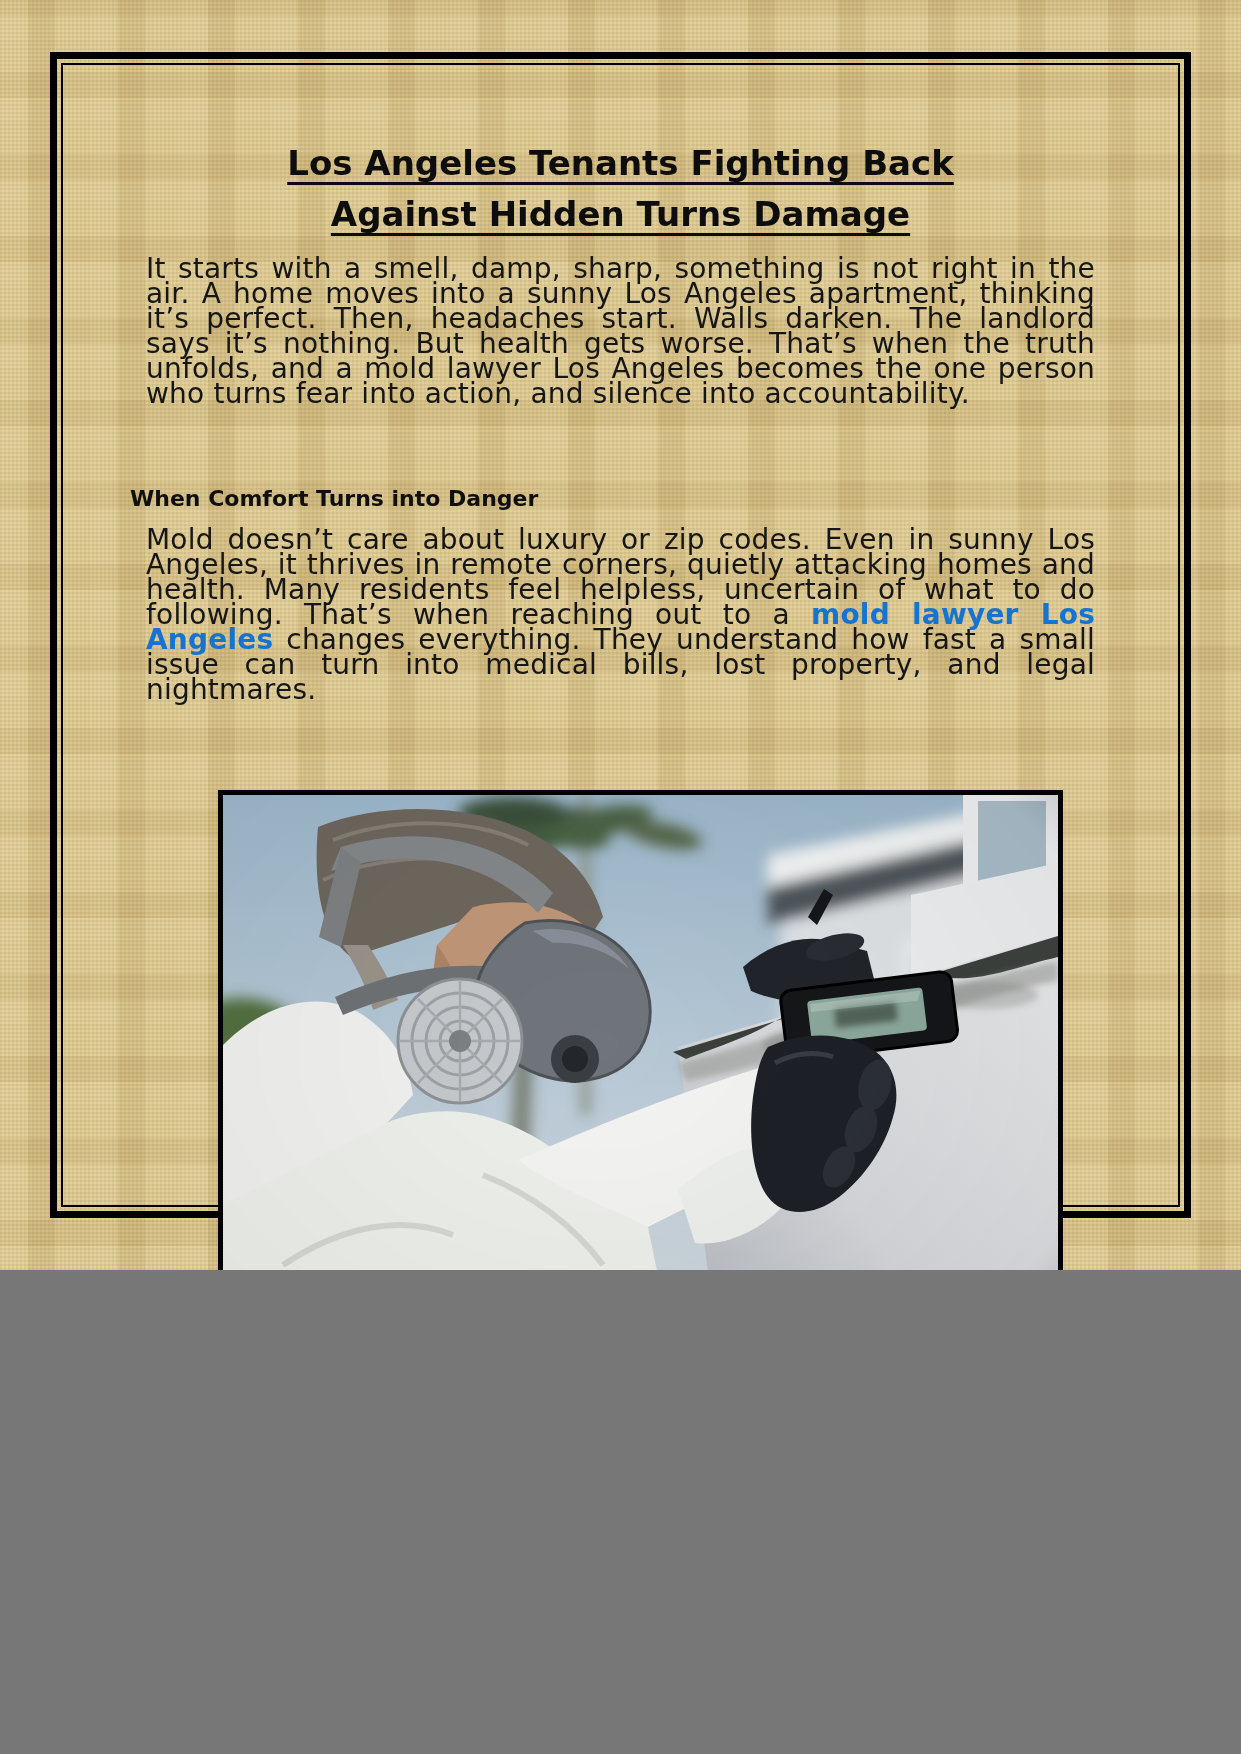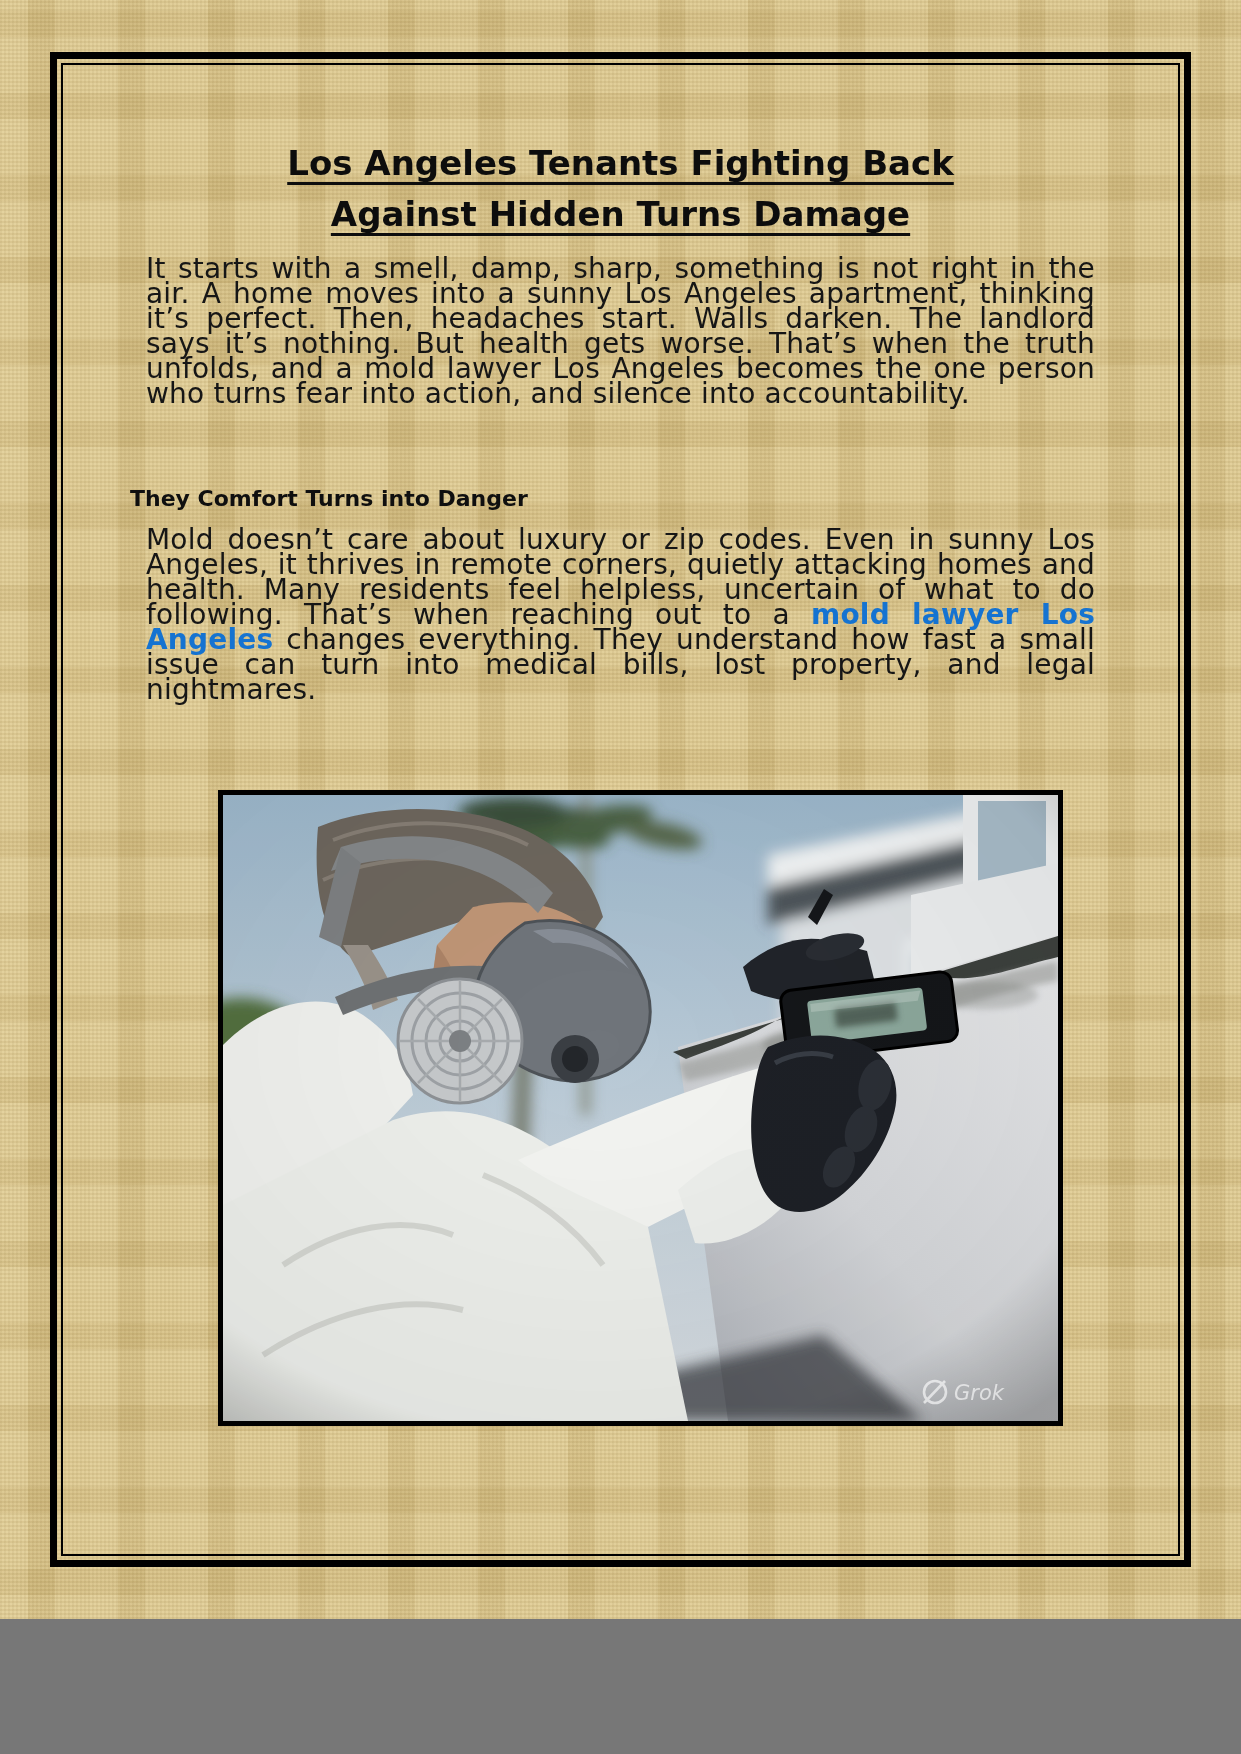--- a/index.html
+++ b/index.html
@@ -1,18 +1,18 @@
 <!DOCTYPE html>
 <html><head>
 <meta charset="utf-8">
 <style>
   html,body{margin:0;padding:0;background:#777;}
   .page{
     position:relative;
-    width:1241px;height:1619px;
+    width:1241px;height:1270px;
     margin:0 auto;
     overflow:hidden;
     background-color:#dcc78e;
     background-image:
       repeating-linear-gradient(90deg, rgba(120,95,40,0.07) 0 2px, rgba(0,0,0,0) 2px 4px),
       repeating-linear-gradient(0deg, rgba(120,95,40,0.08) 0 2px, rgba(255,248,220,0.05) 2px 4px),
       repeating-linear-gradient(90deg, rgba(255,244,205,0.12) 0 28px, rgba(150,120,55,0.10) 28px 55px, rgba(255,244,205,0.07) 55px 90px),
       repeating-linear-gradient(0deg, rgba(255,246,210,0.09) 0 24px, rgba(150,120,55,0.09) 24px 50px, rgba(255,246,210,0.06) 50px 82px);
     font-family:"DejaVu Sans","Liberation Sans",sans-serif;
     color:#141414;
@@ -91,21 +91,21 @@
 
   <div class="content">
 
     <h1 class="doc-title">
       <span class="tline">Los Angeles Tenants Fighting Back</span>
       <span class="tline">Against Hidden Turns Damage</span>
     </h1>
 
     <p class="body-text intro">It starts with a smell, damp, sharp, something is not right in the air. A home moves into a sunny Los Angeles apartment, thinking it’s perfect. Then, headaches start. Walls darken. The landlord says it’s nothing. But health gets worse. That’s when the truth unfolds, and a mold lawyer Los Angeles becomes the one person who turns fear into action, and silence into accountability.</p>
 
-    <h2 class="section-heading">They Comfort Turns into Danger</h2>
+    <h2 class="section-heading">When Comfort Turns into Danger</h2>
 
     <p class="body-text section-body"><span>Mold doesn’t care about luxury or zip codes. Even in sunny Los Angeles, it thrives in remote corners, quietly attacking homes and health. Many residents feel helpless, uncertain of what to do following. That’s when reaching out to a </span><a class="inline-link">mold lawyer Los Angeles</a><span> changes everything. They understand how fast a small issue can turn into medical bills, lost property, and legal nightmares.</span></p>
 
     <figure class="photo">
       <svg viewBox="0 0 835 626" preserveAspectRatio="none">
         <defs>
           <linearGradient id="skyGrad" x1="0" y1="0" x2="0" y2="1">
             <stop offset="0" stop-color="#9db8cc"></stop>
             <stop offset="0.6" stop-color="#c3d0da"></stop>
             <stop offset="1" stop-color="#d9dee2"></stop>

